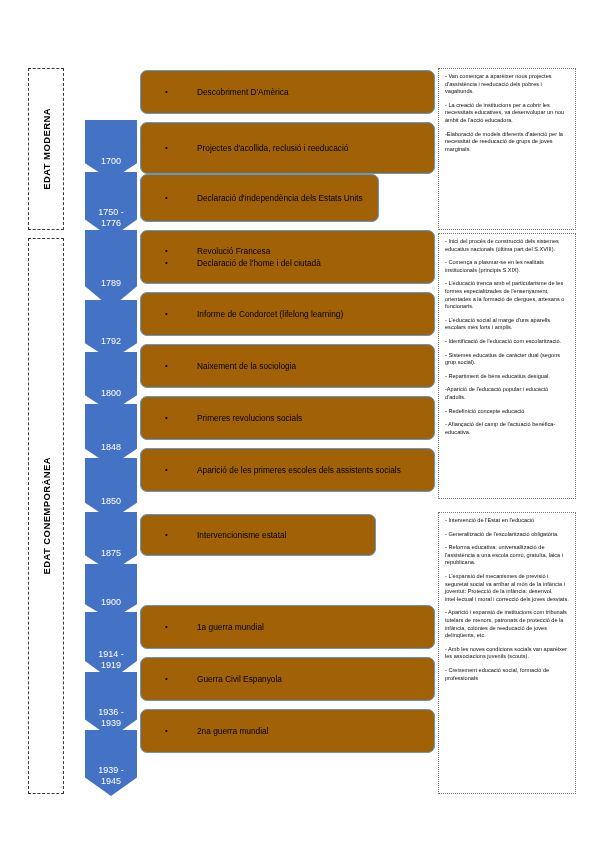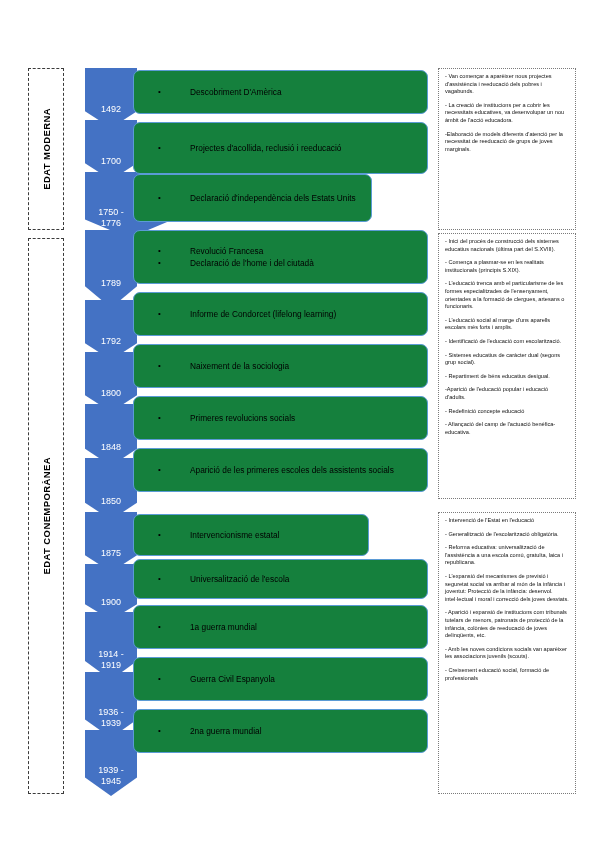--- a/index.html
+++ b/index.html
@@ -45,25 +45,25 @@
     text-align:center;
     color:#ffffff;
     font-size:9px;
     line-height:10.5px;
     font-family:"Liberation Sans", sans-serif;
   }
 
   
   .evt{
     position:absolute;
-    left:133px;
+    left:140px;
     box-sizing:border-box;
     border:1.2px solid #5B9BD5;
     border-radius:7px;
-    background:#15803d;
+    background:#a16207;
     padding:4px 8px 4px 10px;
     display:flex;flex-direction:column;justify-content:center;
   }
   .evt ul{margin:0;padding:0;list-style:none;width:100%;}
   .evt li{
     font-size:8.3px;
     line-height:12px;
     position:relative;
     padding-left:46px;
     white-space:nowrap;
@@ -100,27 +100,24 @@
 
   <div class="era-box" style="left:28px;top:68px;width:36px;height:162px;">
     <span class="era-label">EDAT MODERNA</span>
   </div>
 
   <div class="era-box" style="left:28px;top:238px;width:36px;height:556px;">
     <span class="era-label">EDAT CONEMPORÀNEA</span>
   </div>
 
   <div class="rail">
-    <div class="chev" style="top:8px;height:60px;">
-      <div class="chev-year" style="bottom:14px;">1492</div>
-    </div>
     <div class="chev" style="top:60px;height:60px;">
       <div class="chev-year" style="bottom:14px;">1700</div>
     </div>
-    <div class="chev" style="top:112px;height:66px;padding-left:36px;">
+    <div class="chev" style="top:112px;height:66px;">
       <div class="chev-year" style="bottom:10px;">
         <div>1750 -</div>
         <div>1776</div>
       </div>
     </div>
     <div class="chev" style="top:170px;height:78px;">
       <div class="chev-year" style="bottom:20px;">1789</div>
     </div>
     <div class="chev" style="top:240px;height:60px;">
       <div class="chev-year" style="bottom:14px;">1792</div>
@@ -208,25 +205,20 @@
         <li>Aparició de les primeres escoles dels assistents socials</li>
       </ul>
   </div>
 
   <div class="evt" style="top:514px;height:42px;width:236px;">
     <ul>
       <li>Intervencionisme estatal</li>
     </ul>
   </div>
 
-  <div class="evt" style="top:559px;height:40px;width:295px;">
-    <ul>
-        <li>Universalització de l'escola</li>
-      </ul>
-  </div>
 
   <div class="evt" style="top:605px;height:44px;width:295px;">
     <ul>
         <li>1a guerra mundial</li>
       </ul>
   </div>
 
   <div class="evt" style="top:657px;height:44px;width:295px;">
     <ul>
         <li>Guerra Civil Espanyola</li>

